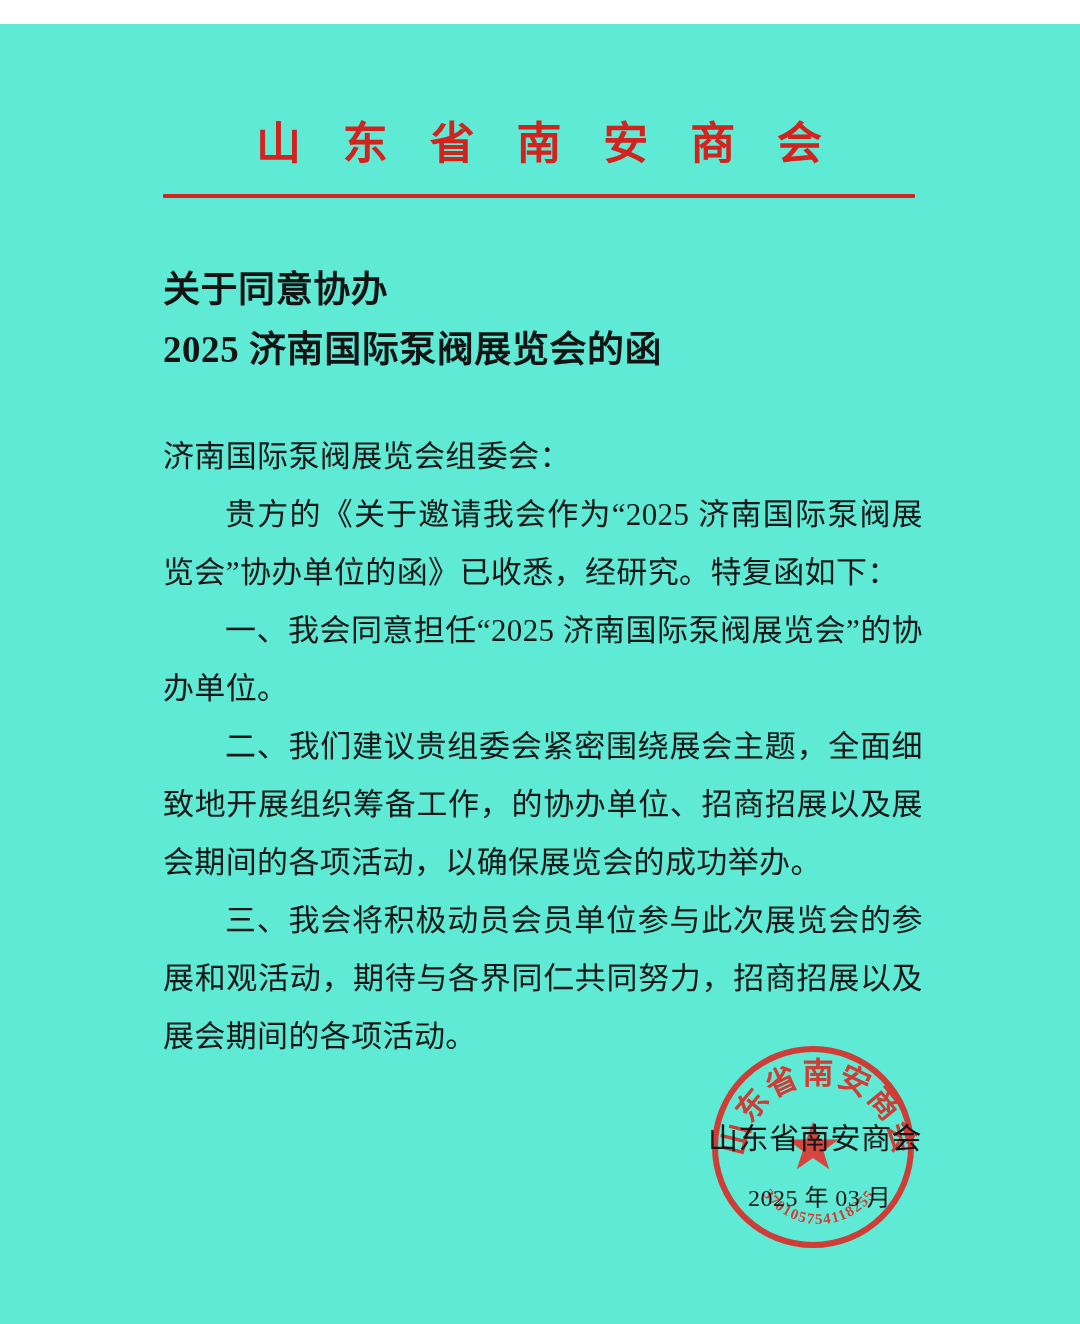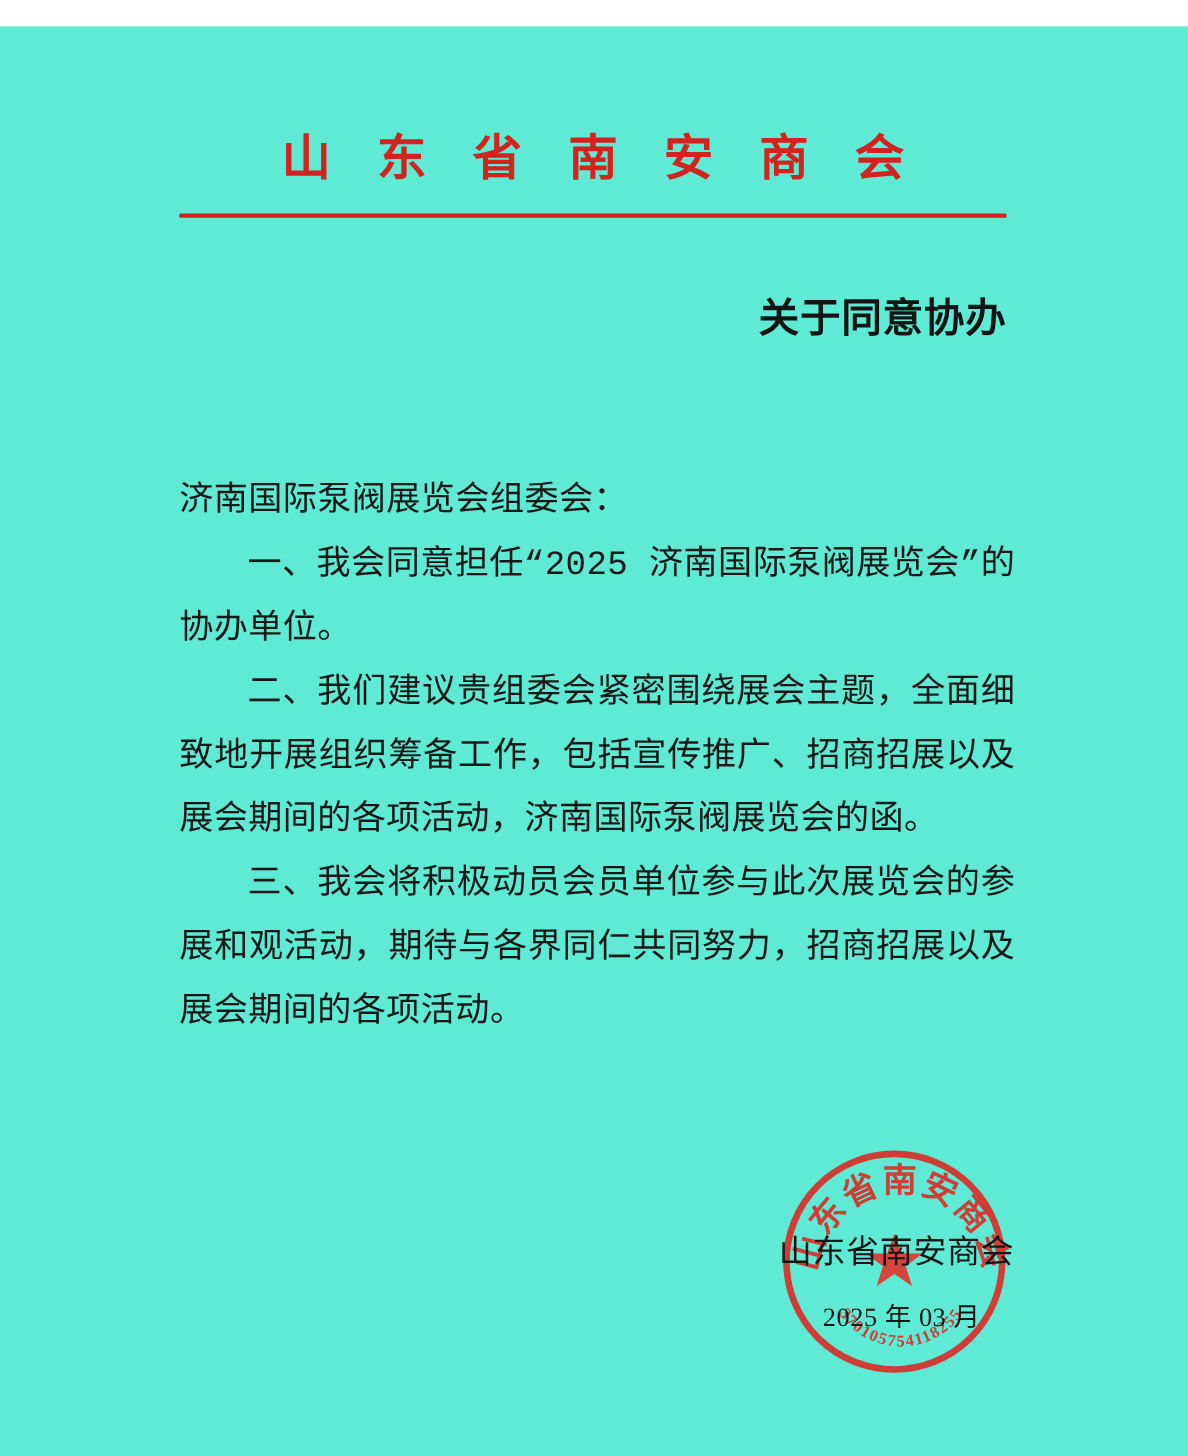--- a/index.html
+++ b/index.html
@@ -52,40 +52,40 @@
     background: #d3231f;
     border-radius: 1px;
   }
 
   
   .doc-title {
     position: absolute;
     left: 163px;
     top: 236px;
     width: 752px;
-    text-align: right;
-    font-family: Liberation Sans, sans-serif;
+    text-align: left;
+    font-family: Liberation Serif, serif;
     font-weight: bold;
     font-size: 37px;
     line-height: 60px;
     color: #141414;
     letter-spacing: 0.015em;
   }
   .doc-title-line {
     display: block;
     white-space: nowrap;
   }
 
   
   .body-block {
     position: absolute;
     left: 163px;
     top: 404px;
     width: 760px;
-    font-family: Liberation Mono, monospace;
+    font-family: Liberation Serif, serif;
     font-size: 31px;
     line-height: 58px;
     color: #181818;
     letter-spacing: 0.012em;
     text-align: justify;
     text-justify: inter-ideograph;
   }
   .salutation {
     margin: 0 0 0 0;
     text-indent: 0;
@@ -178,26 +178,28 @@
 
 <div class="page">
 
   <div class="letterhead">
     <div class="letterhead-title">山 东 省 南 安 商 会</div>
     <div class="letterhead-rule"></div>
   </div>
 
   <div class="doc-title">
     <span class="doc-title-line">关于同意协办</span>
+    <span class="doc-title-line">2025 济南国际泵阀展览会的函</span>
   </div>
 
   <div class="body-block">
     <p class="salutation">济南国际泵阀展览会组委会：</p>
+    <p class="para">贵方的《关于邀请我会作为“2025 济南国际泵阀展览会”协办单位的函》已收悉，经研究。特复函如下：</p>
     <p class="para">一、我会同意担任“2025 济南国际泵阀展览会”的协办单位。</p>
-    <p class="para">二、我们建议贵组委会紧密围绕展会主题，全面细致地开展组织筹备工作，包括宣传推广、招商招展以及展会期间的各项活动，济南国际泵阀展览会的函。</p>
+    <p class="para">二、我们建议贵组委会紧密围绕展会主题，全面细致地开展组织筹备工作，的协办单位、招商招展以及展会期间的各项活动，以确保展览会的成功举办。</p>
     <p class="para">三、我会将积极动员会员单位参与此次展览会的参展和观活动，期待与各界同仁共同努力，招商招展以及展会期间的各项活动。</p>
   </div>
 
   <div class="sign-area">
 
     <div class="seal">
       <div class="seal-inner">
         <svg class="seal-arc-text" viewBox="0 0 202 202">
           <defs>
             <path id="arcTop" d="M 26 107 A 75 75 0 0 1 176 107"></path>

